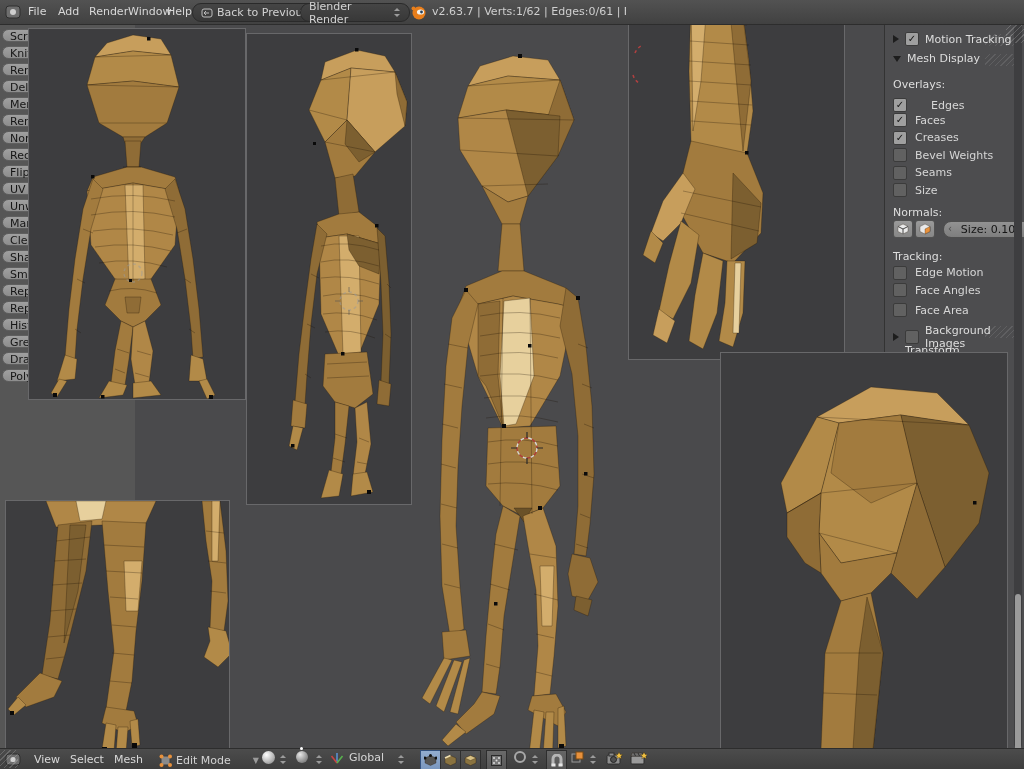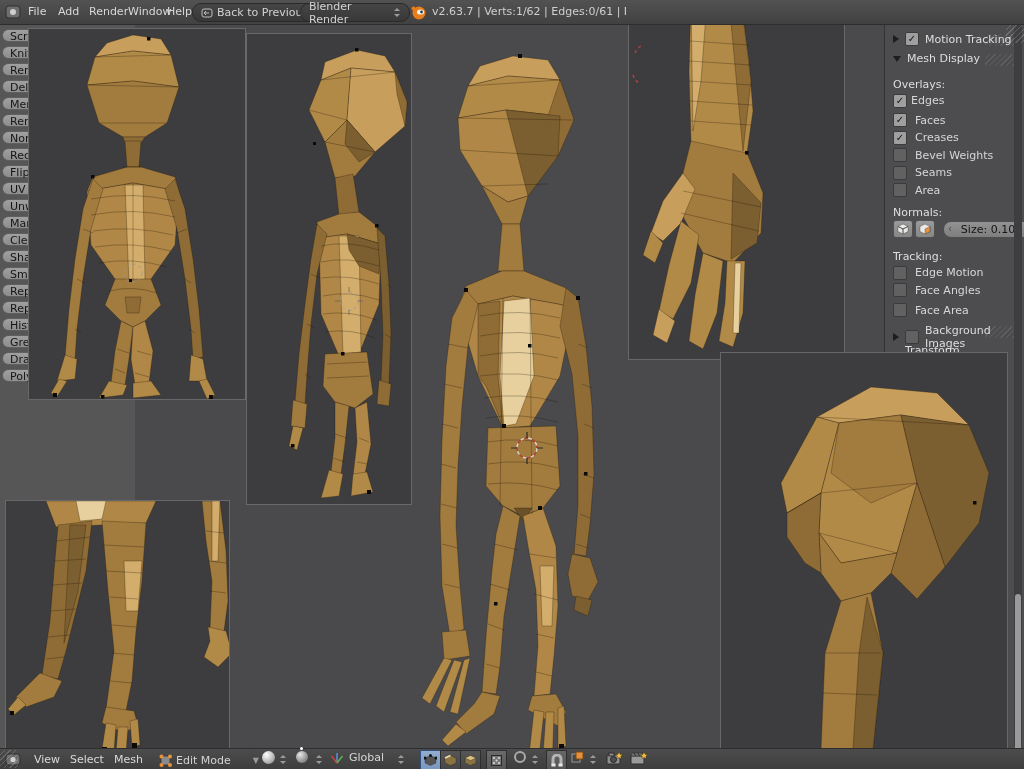--- a/index.html
+++ b/index.html
@@ -209,21 +209,21 @@
     <div class="stripes" style="top:10px"></div>
     <div class="prow" style="top:28px">
       <span class="tri open"></span>
       <span>Mesh Display</span>
     </div>
     <div class="stripes" style="top:30px"></div>
 
     <div class="prow" style="top:54px">Overlays:</div>
     <div style="position:absolute;left:8px;top:70px">
 
-        <div style="display:flex;align-items:flex-start;gap:4px;height:17.5px">
+        <div style="display:flex;align-items:flex-end;gap:24px;height:17.5px">
           <span class="cb checked"></span>
           <span>Edges</span>
         </div>
 
         <div style="display:flex;align-items:center;gap:8px;height:17.5px">
           <span class="cb checked"></span>
           <span>Faces</span>
         </div>
 
         <div style="display:flex;align-items:center;gap:8px;height:17.5px">
@@ -236,21 +236,21 @@
           <span>Bevel Weights</span>
         </div>
 
         <div style="display:flex;align-items:center;gap:8px;height:17.5px">
           <span class="cb"></span>
           <span>Seams</span>
         </div>
 
         <div style="display:flex;align-items:center;gap:8px;height:17.5px">
           <span class="cb"></span>
-          <span>Area</span>
+          <span>Size</span>
         </div>
       </div>
 
     <div class="prow" style="top:182px">Normals:</div>
     <div class="prow" style="top:196px;gap:2px">
       <span class="nbtn">
         <svg width="12" height="12">
             <polygon points="6,1 11,3.5 11,8.5 6,11 1,8.5 1,3.5" fill="#e9e9e9" stroke="#444"></polygon>
             <path d="M1,3.5 L6,6 L11,3.5 M6,6 V11" stroke="#444" fill="none"></path>
           </svg>

